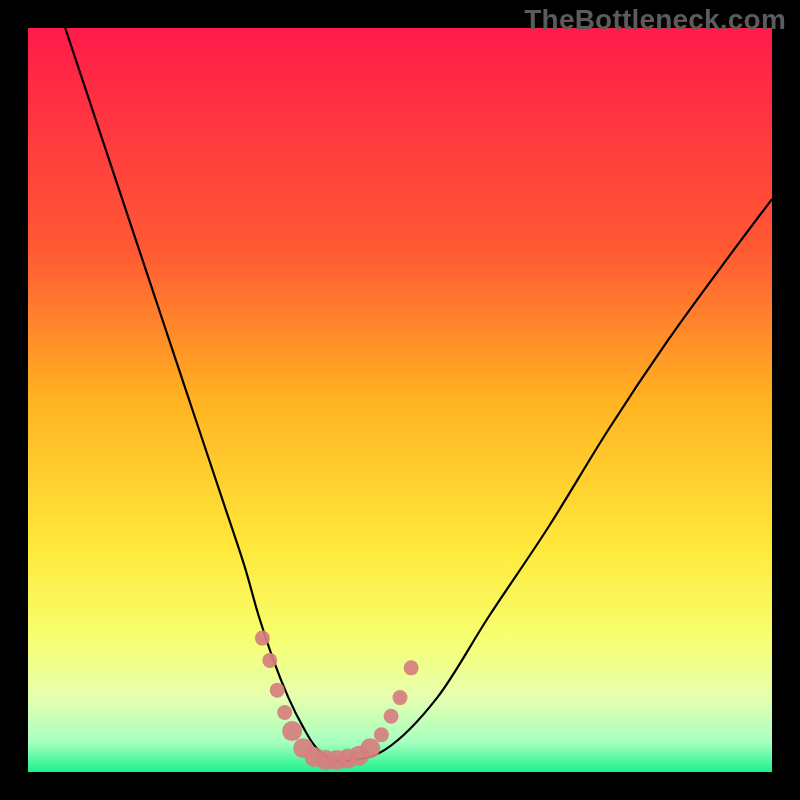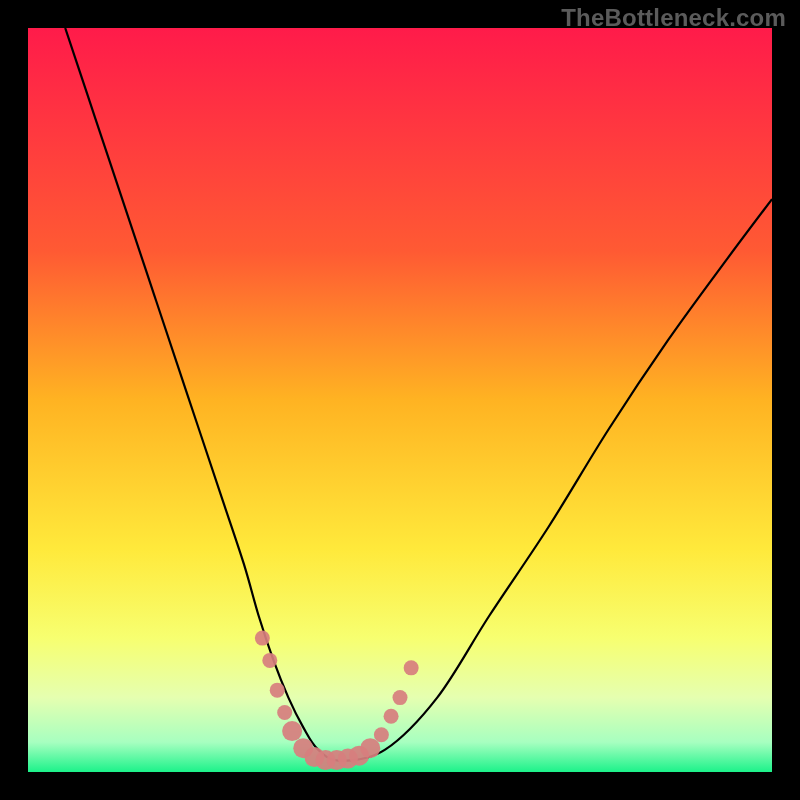--- a/index.html
+++ b/index.html
@@ -15,21 +15,21 @@
     width: 800px;
     height: 800px;
     background: #000;
     position: relative;
   }
   .watermark {
     position: absolute;
     top: 4px;
     right: 14px;
     color: #5b5b5b;
-    font-size: 24px;
+    font-size: 28px;
     font-weight: 600;
     letter-spacing: 0.2px;
     z-index: 5;
   }
   .plot {
     position: absolute;
     left: 28px;
     top: 28px;
     width: 744px;
     height: 744px;

